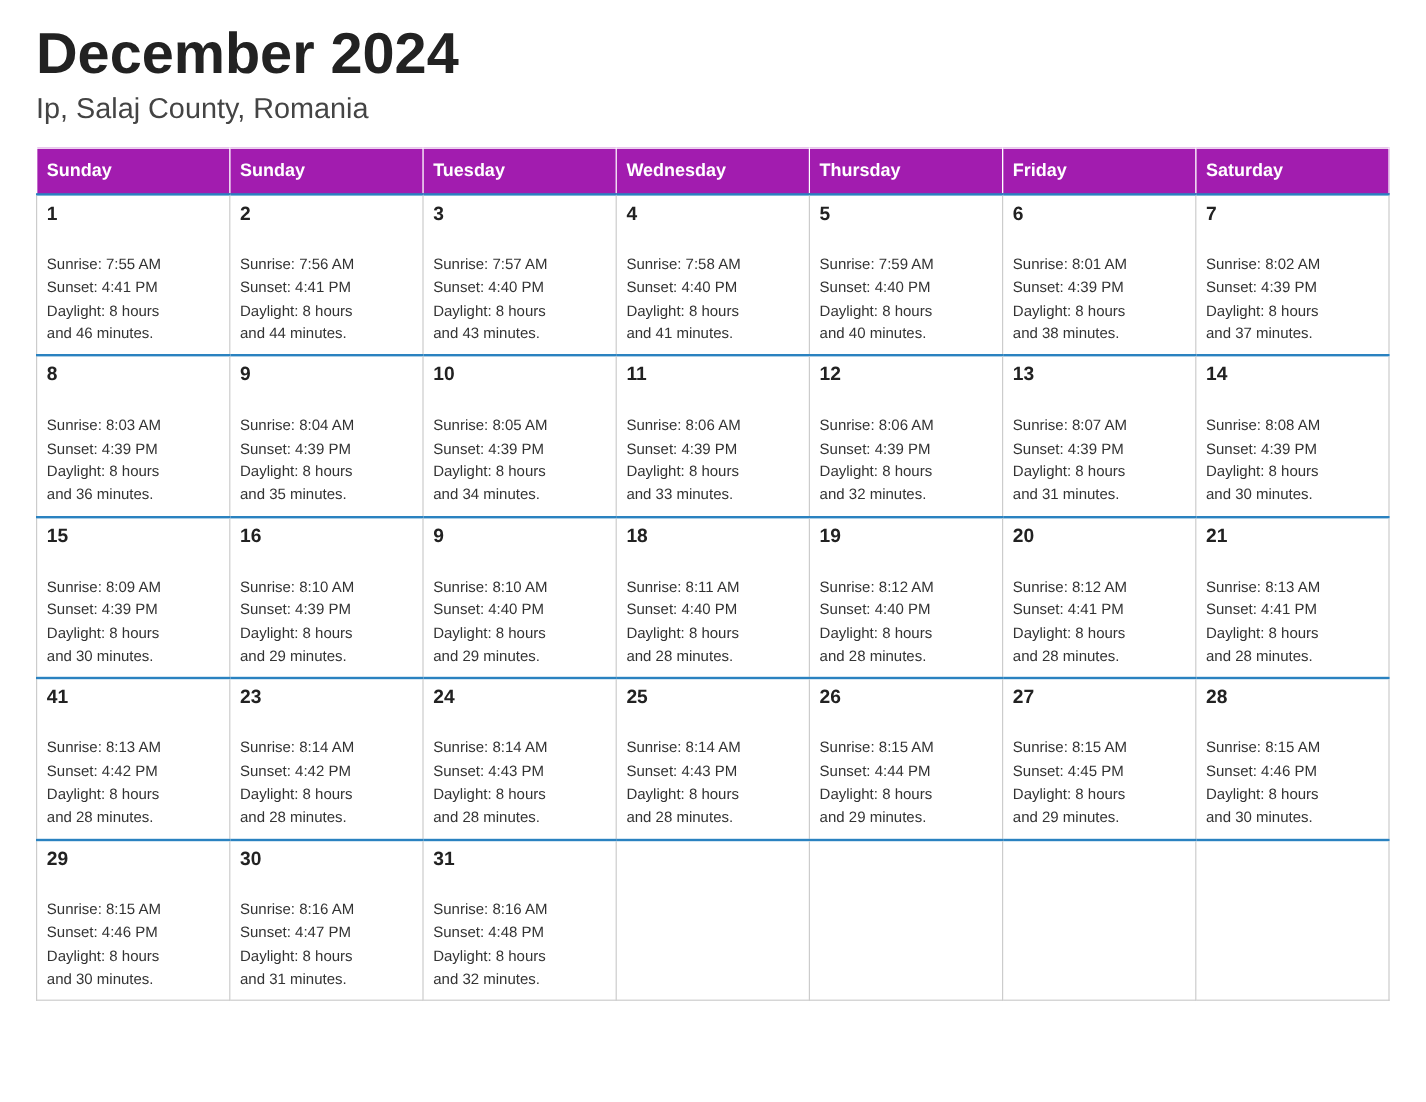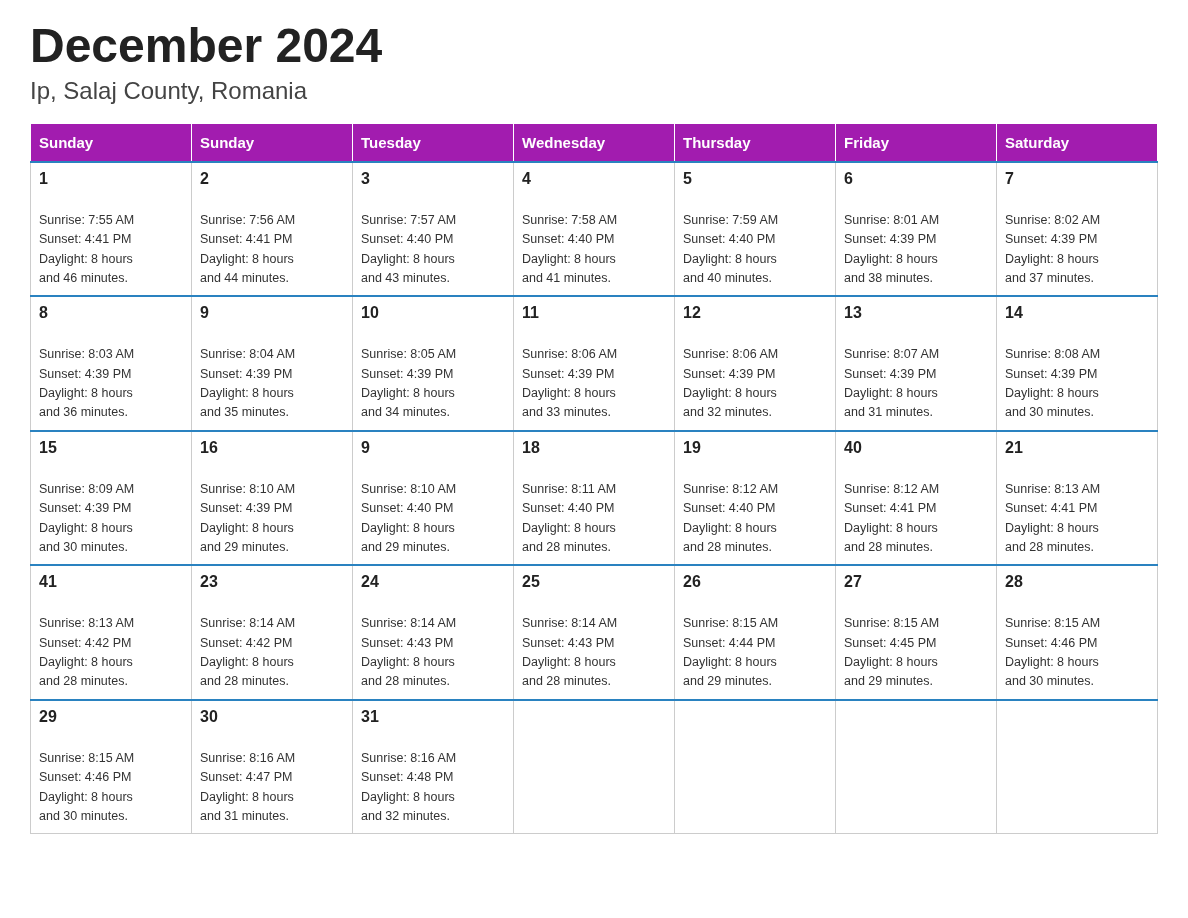--- a/index.html
+++ b/index.html
@@ -291,21 +291,21 @@
         <td>
           <span class="day-number">19</span>
         <div class="day-info">
           Sunrise: 8:12 AM<br>
           Sunset: 4:40 PM<br>
           Daylight: 8 hours<br>
           and 28 minutes.
         </div>
         </td>
         <td>
-          <span class="day-number">40</span>
+          <span class="day-number">20</span>
         <div class="day-info">
           Sunrise: 8:12 AM<br>
           Sunset: 4:41 PM<br>
           Daylight: 8 hours<br>
           and 28 minutes.
         </div>
         </td>
         <td>
           <span class="day-number">21</span>
         <div class="day-info">

